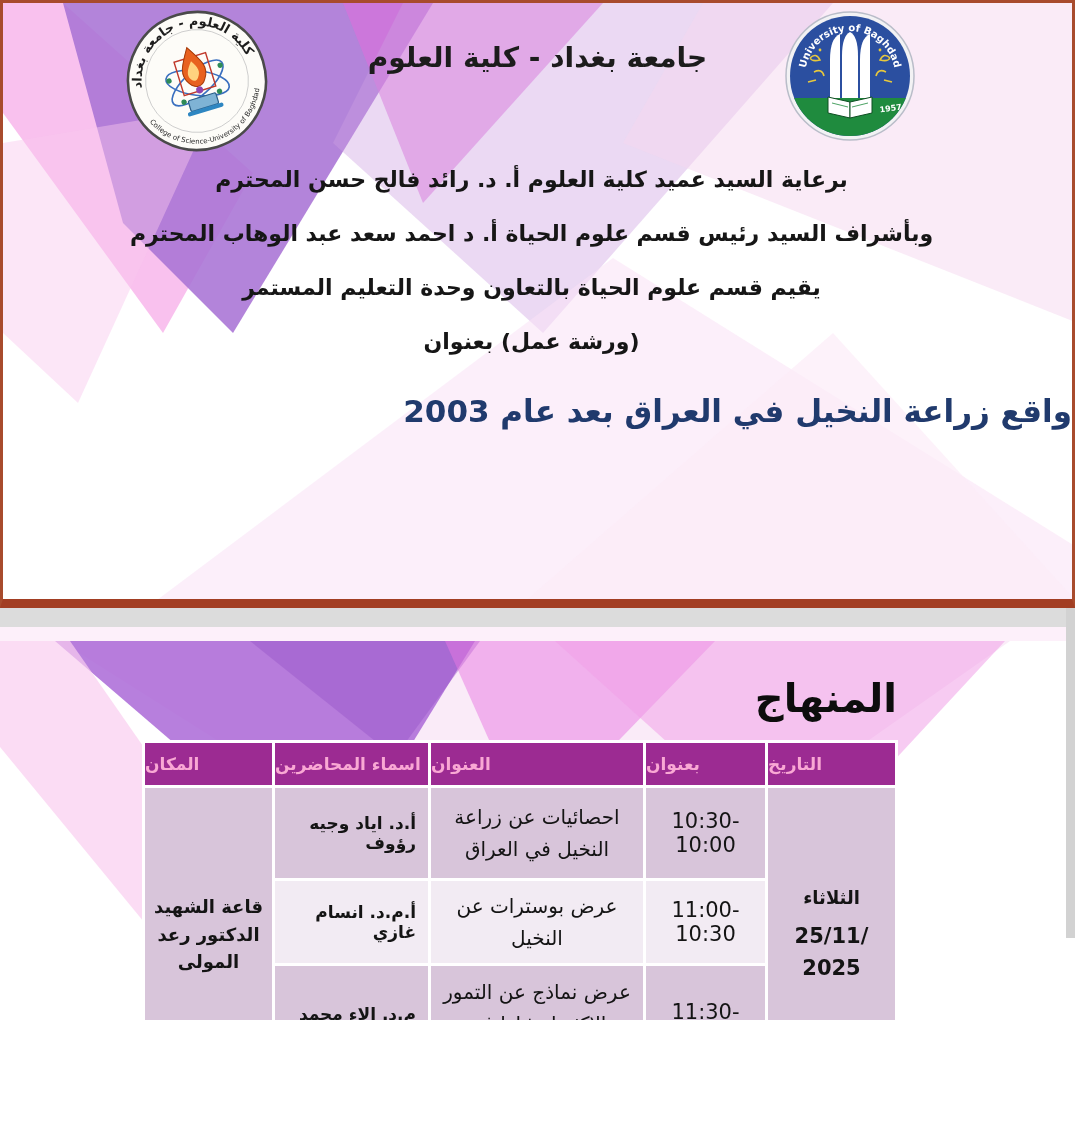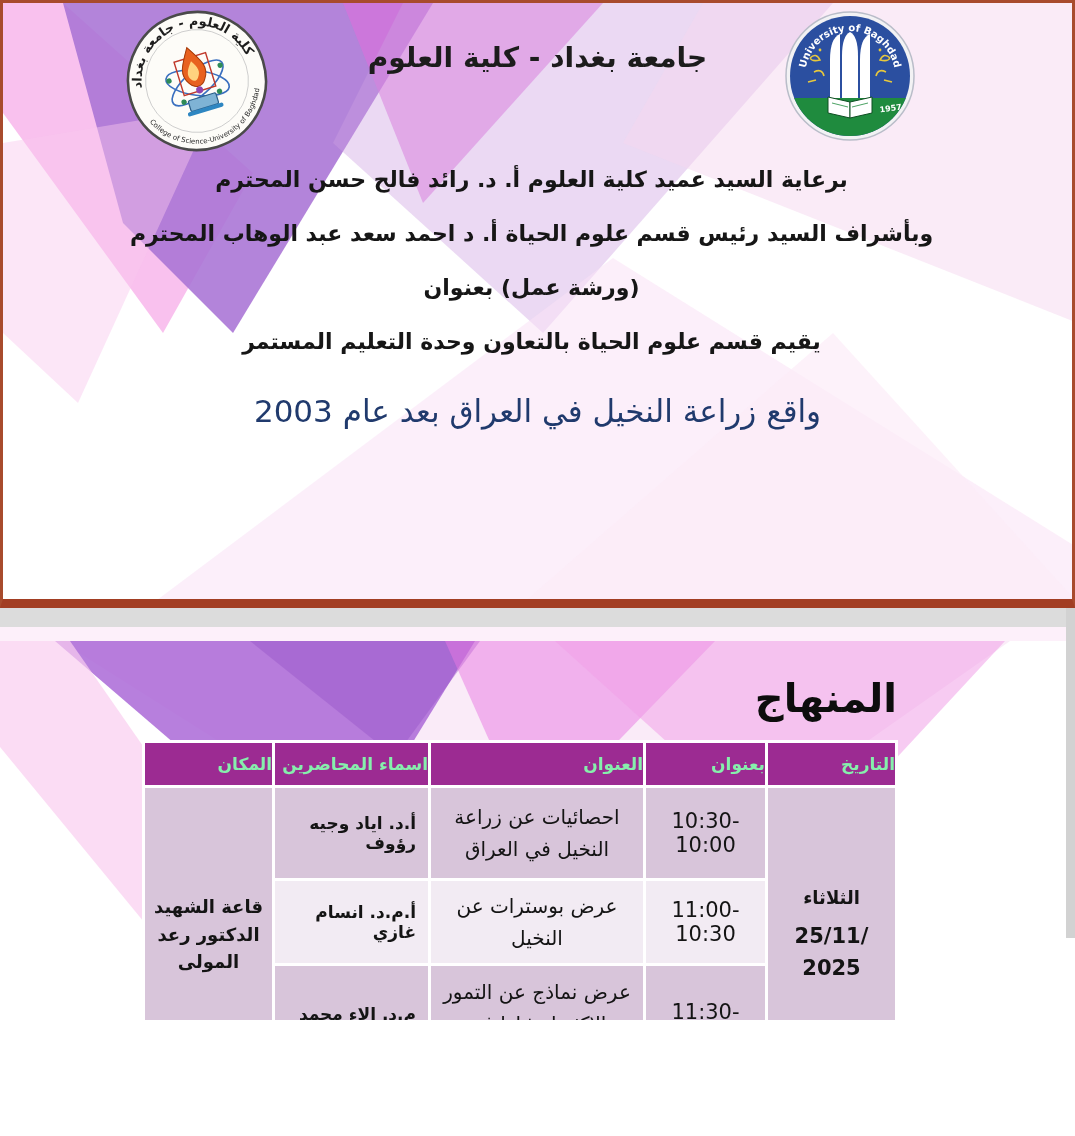--- a/index.html
+++ b/index.html
@@ -28,22 +28,22 @@
     text-align:center; direction:rtl;
     font-size:28px; font-weight:700; color:#1c1c1c;
   }
   .intro {
     position:absolute; top:150px; left:0; right:12px; z-index:2;
     text-align:center; direction:rtl;
   }
   .intro p { font-size:22px; font-weight:700; color:#161616; line-height:54px; }
   .event-title {
     position:absolute; top:390px; left:0; right:0; z-index:2;
-    text-align:center; direction:rtl;
-    font-size:31px; font-weight:400; color:#203a6d;
+    direction:rtl;
+    font-size:31px; font-weight:700; color:#203a6d;
   }
 
   .logo { position:absolute; z-index:3; }
   .logo-college { top:6px; left:122px; width:144px; height:144px; transform:rotate(-17deg); }
   .logo-uob     { top:7px; left:781px; width:132px; height:132px; }
 
   
   .page-gap  { position:absolute; top:608px; left:0; width:1075px; height:19px; background:#dcdcdc; z-index:4; }
   .edge-strip{ position:absolute; top:608px; left:1066px; width:9px; height:330px; background:#d2d2d2; z-index:5; }
 
@@ -69,22 +69,22 @@
 
   .schedule {
     position:absolute; top:113px; left:142px; z-index:2;
     width:753px; border-collapse:collapse; table-layout:fixed;
     direction:rtl;
   }
   .schedule th, .schedule td {
     border:3px solid #ffffff; vertical-align:middle; overflow:hidden;
   }
   .schedule th {
-    background:#9c2b92; color:#86efac; font-size:17px; font-weight:700;
-    height:45px; text-align:right;
+    background:#9c2b92; color:#f9a8d4; font-size:17px; font-weight:700;
+    height:45px; text-align:left;
   }
   .schedule td { color:#141414; text-align:center; padding:4px 8px; }
   .row-dark  td { background:#d8c5da; }
   .row-light td { background:#f2ebf3; }
   td.c-merged { background:#d8c5da !important; font-weight:700; font-size:18px; line-height:1.55; }
   td.c-time   { font-size:21px; font-weight:400; }
   td.c-title  { font-weight:400; font-size:20px; line-height:1.6; }
   td.c-lect   { font-weight:700; font-size:17px; text-align:right; padding-right:12px; }
   .ltr { direction:ltr; unicode-bidi:isolate;margin-top:8px; }
   .date-num { display:block; font-size:21px; }
@@ -164,22 +164,22 @@
         <circle cx="36" cy="40" r="1.4" fill="#e8c83c"></circle>
         <circle cx="96" cy="40" r="1.4" fill="#e8c83c"></circle>
       </svg>
     </div>
 
     <h1 class="uni-header">جامعة بغداد - كلية العلوم</h1>
 
     <div class="intro">
       <p>برعاية السيد عميد كلية العلوم أ. د. رائد فالح حسن المحترم</p>
       <p>وبأشراف السيد رئيس قسم علوم الحياة أ. د احمد سعد عبد الوهاب المحترم</p>
+      <p>يقيم قسم علوم الحياة بالتعاون وحدة التعليم المستمر</p>
       <p>(ورشة عمل) بعنوان</p>
-      <p>يقيم قسم علوم الحياة بالتعاون وحدة التعليم المستمر</p>
     </div>
 
     <h2 class="event-title">واقع زراعة النخيل في العراق بعد عام 2003</h2>
   </section>
 
   <section class="page2">
     <div class="shape p2-strip"></div>
     <div class="shape p2-pale-v"></div>
     <div class="shape p2-purple-v"></div>
     <div class="shape p2-purple-o"></div>

